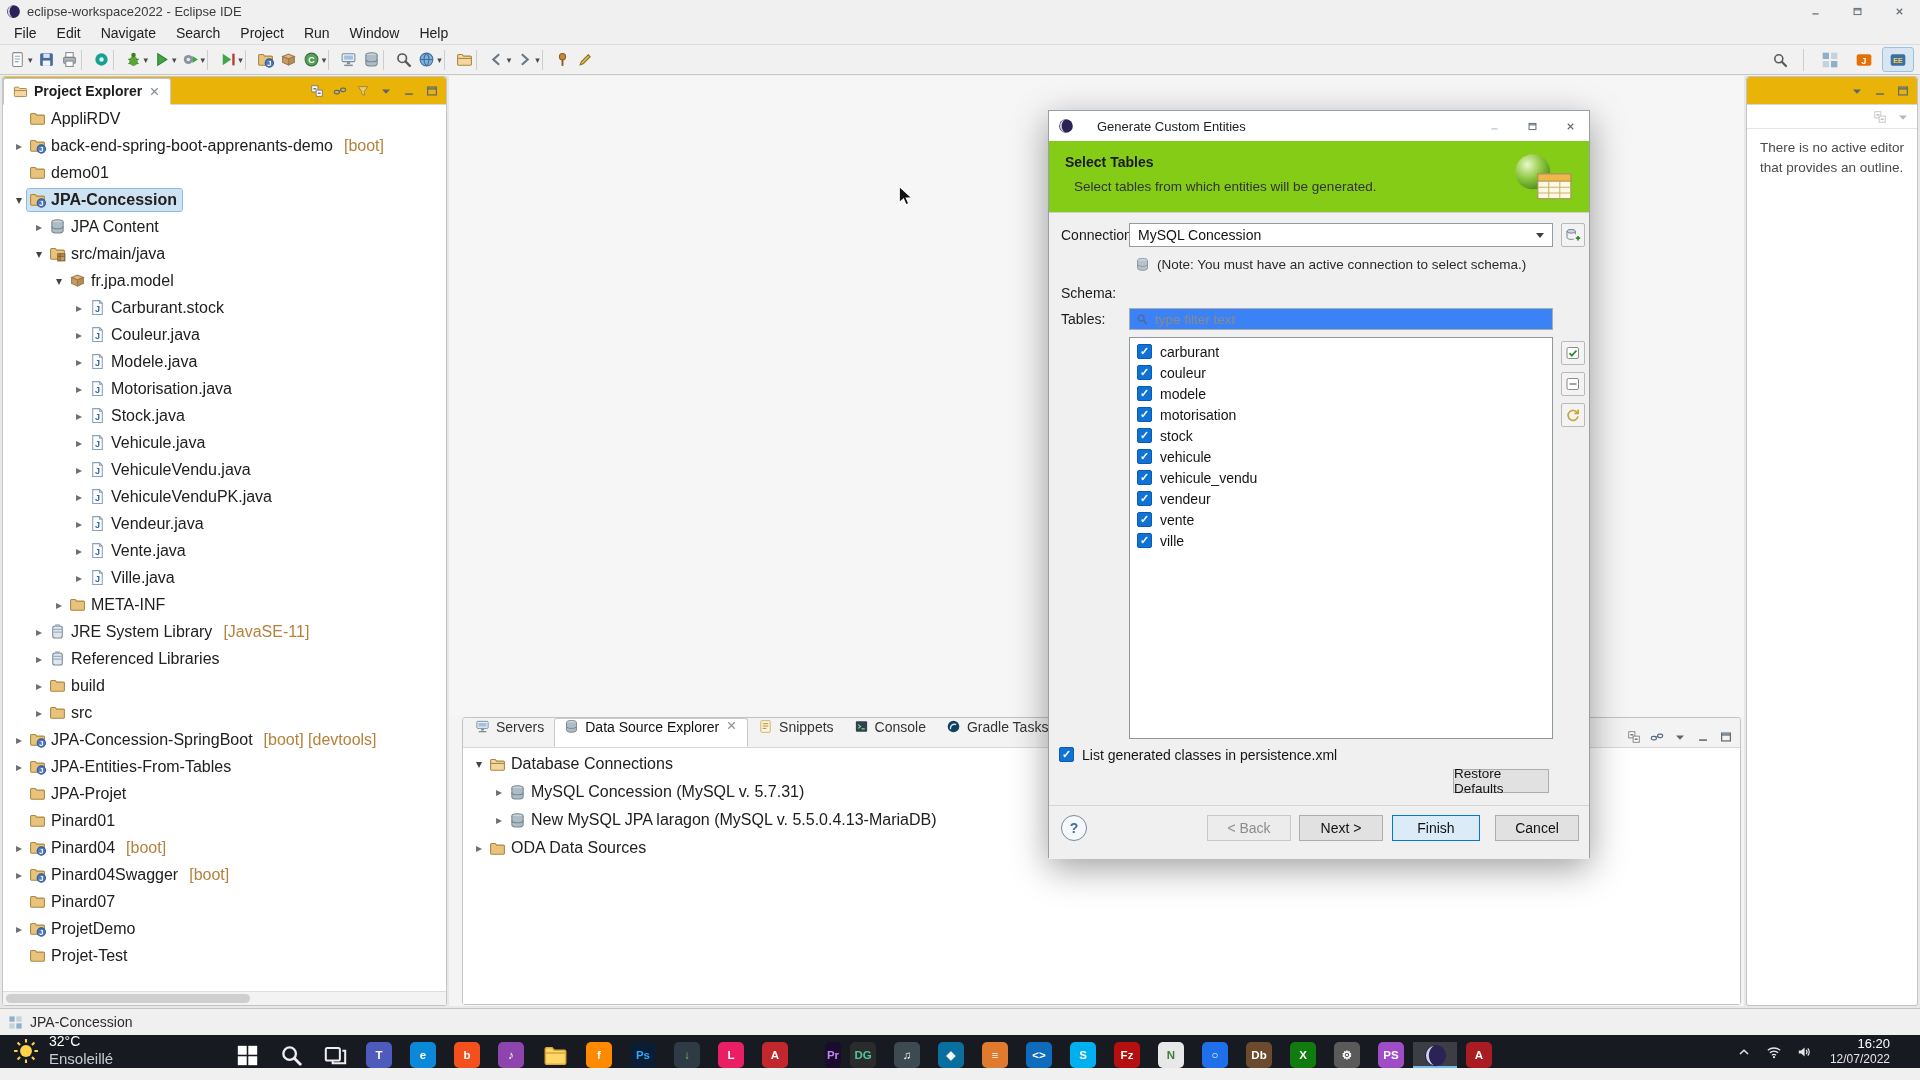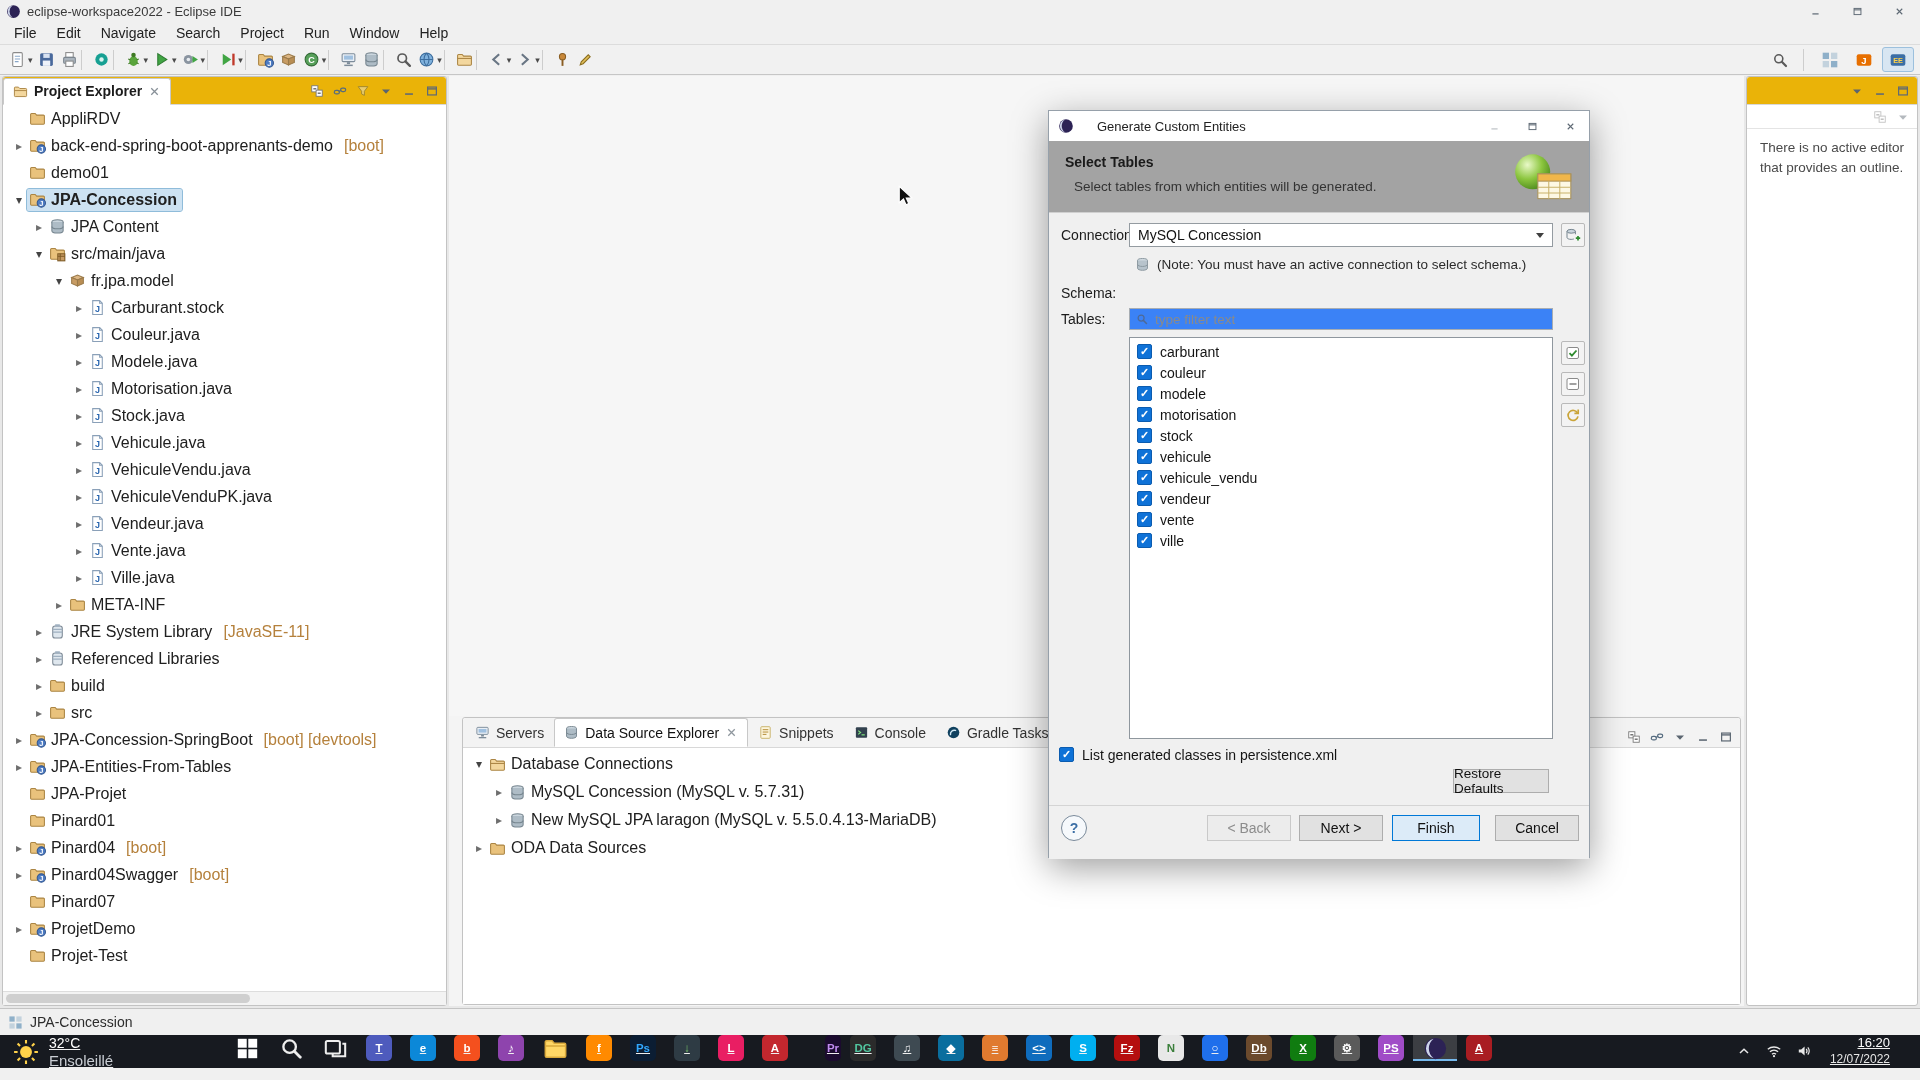--- a/index.html
+++ b/index.html
@@ -67,39 +67,39 @@
   .tico svg{width:17px;height:17px;}
   .tlabel{color:#202020;}
   .tsuffix{color:#b5813c;margin-left:6px;}
   .tsuffix:empty{display:none;}
   .hscroll{position:absolute;left:0;right:0;bottom:0;height:14px;background:#f3f3f3;border-top:1px solid #ddd;}
   .hthumb{position:absolute;left:3px;top:2px;width:55%;height:9px;border-radius:5px;background:#cfcfcf;}
 
   
   .bottom-panel{position:absolute;left:13px;right:3px;top:641px;bottom:1px;background:#fff;border:1px solid #c3c3c3;border-radius:3px;}
   .bp-tabs{height:30px;background:#f3f3f3;border-bottom:1px solid #d8d8d8;display:flex;align-items:flex-end;border-radius:3px 3px 0 0;padding-left:2px;}
-  .bp-tab{height:29px;display:flex;align-items:center;gap:6px;padding:0 9px;font-size:14px;color:#333;border:1px solid transparent;border-radius:3px 3px 0 0;}
+  .bp-tab{height:29px;display:flex;gap:6px;padding:0 9px;font-size:14px;color:#333;border:1px solid transparent;border-radius:3px 3px 0 0;}
   .bp-tab .tab-ico{width:15px;height:15px;}
   .bp-tab.act-true{background:#fff;border-color:#c8c8c8;border-bottom-color:#fff;color:#111;}
   .tab-close{display:none;width:13px;height:13px;opacity:.7;}
   .tab-close.cl-true{display:flex;}
   .bp-tree{top:32px;bottom:0;}
   .bp-tree .trow{height:28px;}
 
   
   .ol-subbar{height:24px;border-bottom:1px solid #e4e4e4;display:flex;align-items:center;justify-content:flex-end;gap:3px;padding-right:4px;}
   .ol-subbar .hicon{opacity:.45;}
   .ol-msg{padding:9px 10px 0 13px;font-size:13.5px;color:#4a4a4a;line-height:1.5;}
 
   
   .statusbar{position:absolute;left:0;right:0;top:1008px;height:27px;background:#f0f0f0;border-top:1px solid #c4c4c4;display:flex;align-items:center;gap:7px;padding-left:8px;font-size:14px;color:#2c2c2c;}
   .statusbar .sico{width:15px;height:15px;}
 
   
-  .taskbar{position:absolute;left:0;right:0;top:1035px;height:33px;background:#171a20;display:flex;align-items:flex-start;color:#eee;text-decoration:underline;}
+  .taskbar{position:absolute;left:0;right:0;top:1035px;height:33px;background:#171a20;display:flex;align-items:flex-end;color:#eee;}
   .weather{display:flex;align-items:center;gap:9px;padding:0 18px 0 12px;min-width:225px;}
   .weather .wicon{width:28px;height:28px;}
   .wtemp{font-size:14px;color:#fff;line-height:1.2;}
   .wdesc{font-size:15px;color:#c9cdd3;line-height:1.2;}
   .tb-apps{display:flex;align-items:stretch;}
   .tapp{width:44px;display:flex;align-items:center;justify-content:center;position:relative;}
   .tapp.on-true{background:rgba(255,255,255,.16);box-shadow:inset 0 -2px 0 #76b9ed;}
   .tapp-svg{width:25px;height:25px;}
   .tapp-svg:empty{display:none;}
   .tapp-badge{width:26px;height:26px;border-radius:5px;display:flex;align-items:center;justify-content:center;font-size:11.5px;font-weight:bold;color:#fff;}
@@ -114,21 +114,21 @@
 
   
   .dialog{position:absolute;left:1048px;top:110px;width:542px;height:748px;background:#f0f0f0;border:1px solid #96a0aa;box-shadow:0 10px 34px rgba(0,0,0,.38);z-index:100;}
   .dlg-titlebar{height:30px;background:#fff;display:flex;align-items:center;gap:7px;padding-left:9px;}
   .dlg-titlebar .dico{width:16px;height:16px;}
   .dlg-titlebar .dtitle{font-size:13px;color:#222;margin-left:16px;}
   .dlg-ctls{margin-left:auto;display:flex;height:100%;}
   .dctl{width:38px;display:flex;align-items:center;justify-content:center;}
   .dctl svg{width:11px;height:11px;}
   .dctl.dim{opacity:.4;}
-  .dlg-header{height:72px;background:#a3a3a3;border-bottom:1px solid #d0d0d0;position:relative;text-align:center;}
+  .dlg-header{height:72px;background:#84cc16;border-bottom:1px solid #d0d0d0;position:relative;text-align:center;}
   .dlg-h1{position:absolute;left:16px;top:13px;font-size:14px;font-weight:bold;color:#1a1a1a;}
   .dlg-h2{position:absolute;left:25px;top:38px;font-size:13.5px;color:#333;}
   .wiz-art{position:absolute;right:12px;top:7px;width:68px;height:58px;}
   .dlg-body{position:relative;height:646px;background:#f0f0f0;font-size:14px;}
   .flabel{position:absolute;left:12px;font-size:14px;color:#1a1a1a;line-height:24px;}
   .combo{position:absolute;left:80px;width:424px;height:24px;background:#fff;border:1px solid #949ba1;display:flex;align-items:center;padding:0 24px 0 8px;font-size:14px;color:#111;}
   .combo::after{content:"";position:absolute;right:8px;top:9px;border:4px solid transparent;border-top:5px solid #404040;}
   .mini-btn{position:absolute;width:24px;height:24px;background:#f3f3f3;border:1px solid #b9b9b9;border-radius:2px;display:flex;align-items:center;justify-content:center;}
   .mini-btn svg{width:16px;height:16px;}
   .note-row{position:absolute;left:86px;top:44px;display:flex;align-items:center;gap:7px;}

